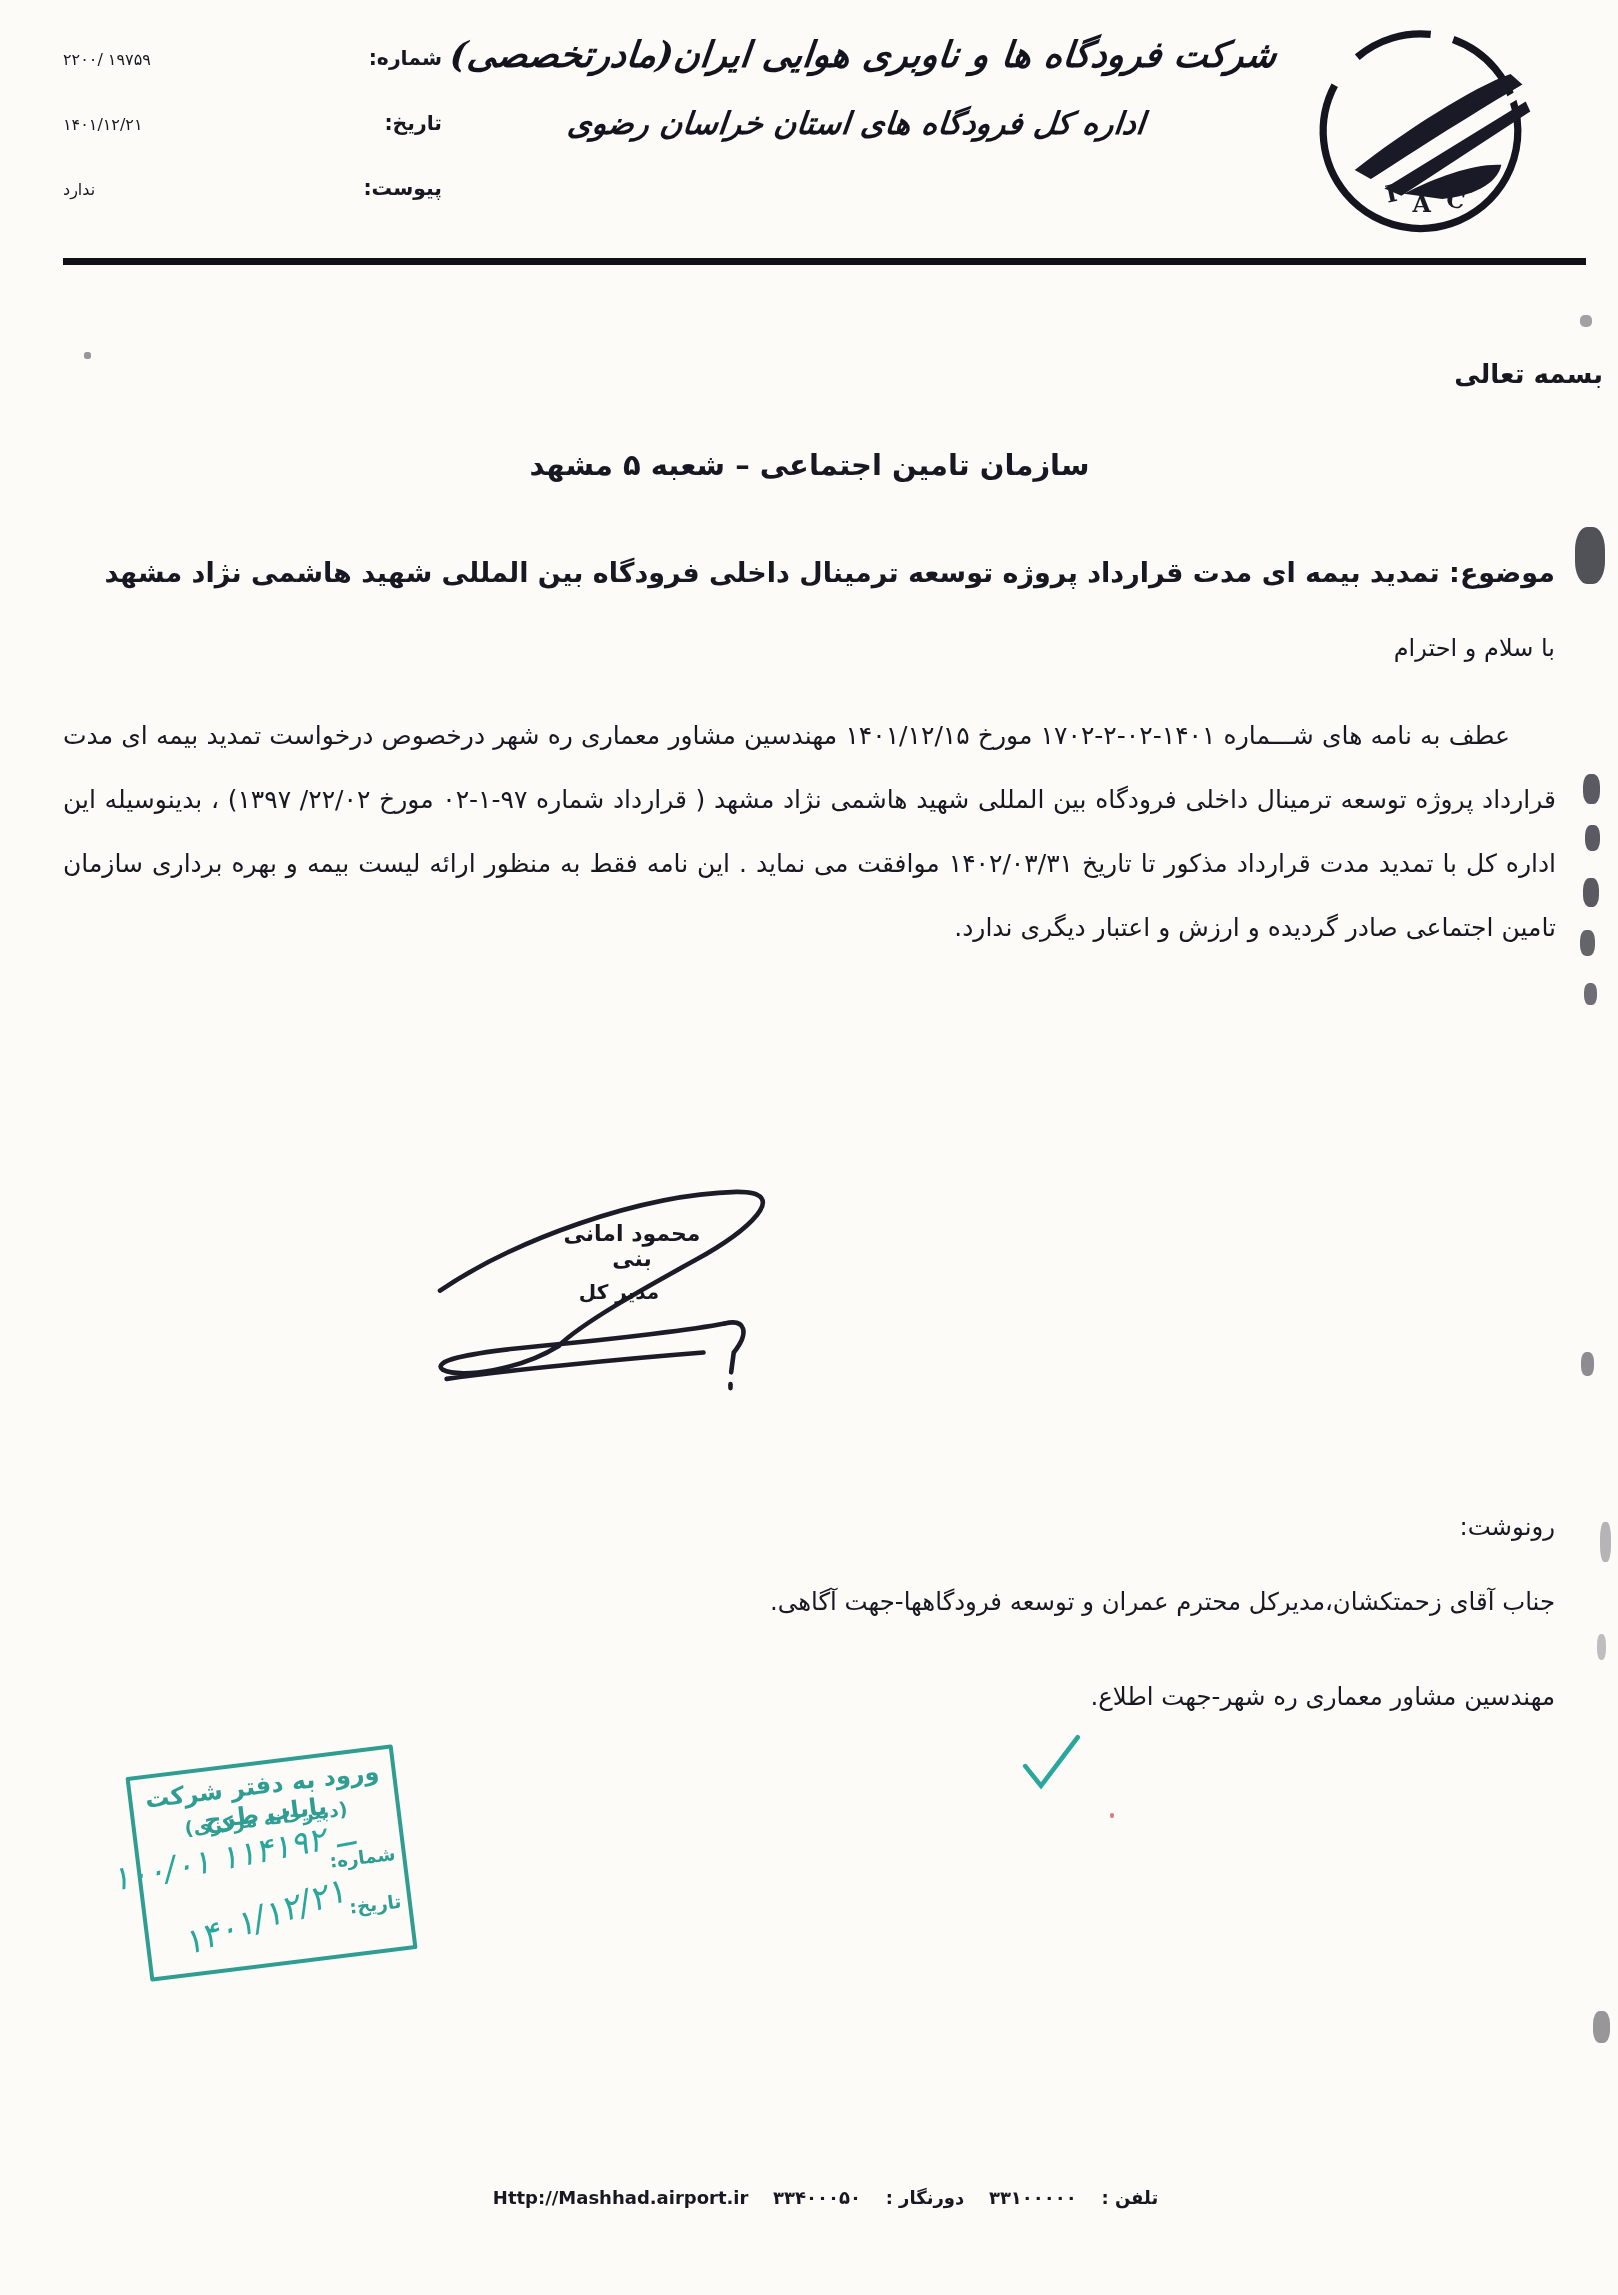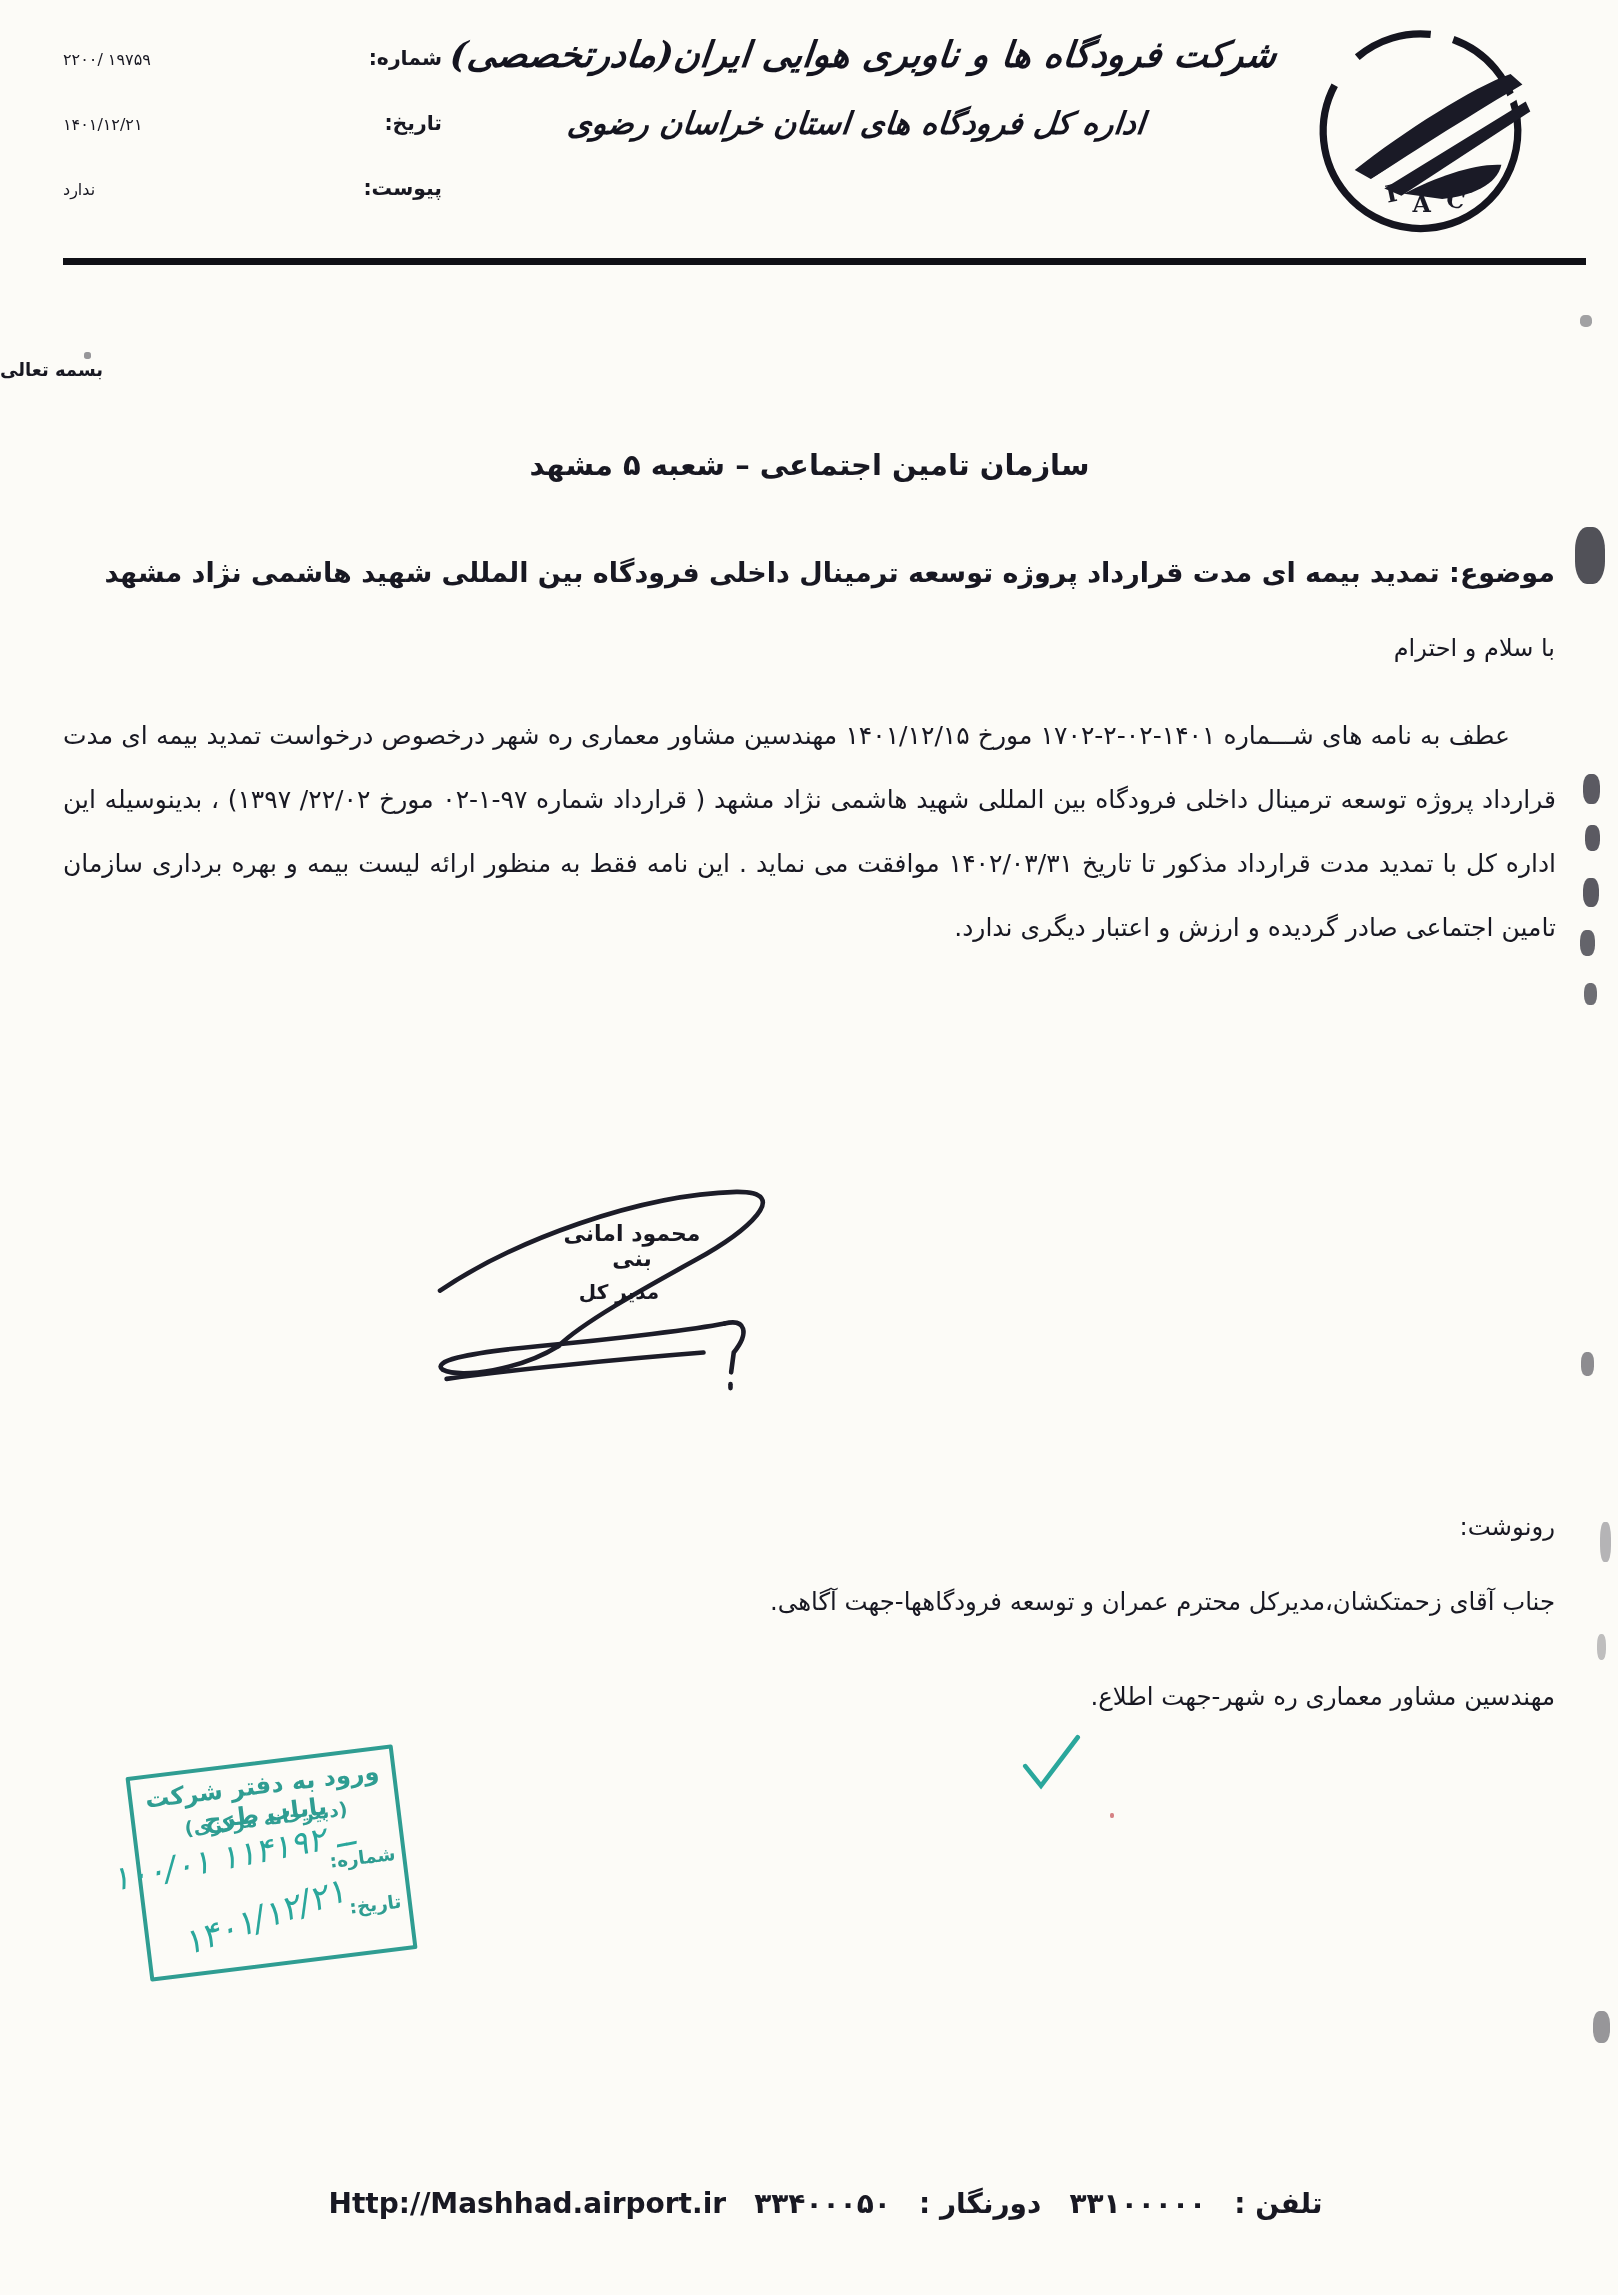--- a/index.html
+++ b/index.html
@@ -16,21 +16,21 @@
   .meta-label{font-weight:bold;font-size:20.4px;letter-spacing:0.7px;}
   .meta-value{font-size:16px;direction:ltr;}
   #org-block{position:absolute;left:422px;top:18.4px;width:876px;text-align:center;
     font-family:"DejaVu Serif", serif;font-style:italic;font-weight:bold;color:#14141f;
     transform:skewX(-6deg);}
   #org-line1{font-size:36px;line-height:72px;letter-spacing:-0.7px;}
   #org-line2{font-size:31px;line-height:66px;}
   #logo{position:absolute;left:1305px;top:24px;width:231px;height:217px;}
   #hdr-rule{position:absolute;left:63px;top:258px;width:1523px;height:6.6px;background:#101016;}
   
-  #besmele{position:absolute;left:0;top:359px;width:1603px;text-align:left;font-weight:bold;font-size:18px;}
+  #besmele{position:absolute;left:0;top:359px;width:1603px;text-align:right;font-weight:bold;font-size:26px;}
   #recipient{position:absolute;left:0;top:448px;width:1619px;text-align:center;font-weight:bold;font-size:29px;}
   #subject{position:absolute;left:63px;top:557px;width:1492px;font-weight:bold;font-size:27px;text-align:right;}
   #salutation{position:absolute;right:64px;top:634px;font-size:24px;}
   #body-par{position:absolute;left:63px;top:704px;width:1493px;font-size:25px;line-height:64px;
     text-align:justify;text-indent:46px;}
   
   #sig{position:absolute;left:415px;top:1160px;width:382px;height:231px;}
   #sig svg{position:absolute;left:0;top:0;}
   #sig-name{position:absolute;left:125px;top:61px;width:184px;text-align:center;font-weight:bold;font-size:22px;}
   #sig-title{position:absolute;left:138px;top:120px;width:132px;text-align:center;font-weight:bold;font-size:20px;}
@@ -49,21 +49,21 @@
   .stamp-lab{position:absolute;right:10.5px;color:#2f9d92;font-weight:bold;font-size:18.4px;}
   #stamp-num-lab{top:98px;}
   #stamp-date-lab{top:146px;}
   .hand{position:absolute;color:#2aa79c;direction:ltr;white-space:nowrap;
     font-style:italic;letter-spacing:2.6px;}
   #stamp-num-val{left:-26px;top:72px;font-size:33px;transform:rotate(-4deg);}
   #stamp-date-val{left:36px;top:135px;font-size:34px;transform:rotate(-12deg);}
   
   #footer{position:absolute;left:0;top:2169px;width:1619px;text-align:center;font-weight:bold;}
   #footer-line1{font-size:26px;direction:rtl;}
-  #footer-line2{margin-top:18.4px;font-size:28px;direction:rtl;padding-left:32px;}
+  #footer-line2{margin-top:18.4px;font-size:18px;direction:rtl;padding-left:32px;}
   #footer-line2 span{margin:0 9.2px;}
   
   .art{position:absolute;background:#32323c;border-radius:40%;}
 </style>
 </head>
 <body>
 
 <div id="page">
 
   <div id="hdr-meta">

